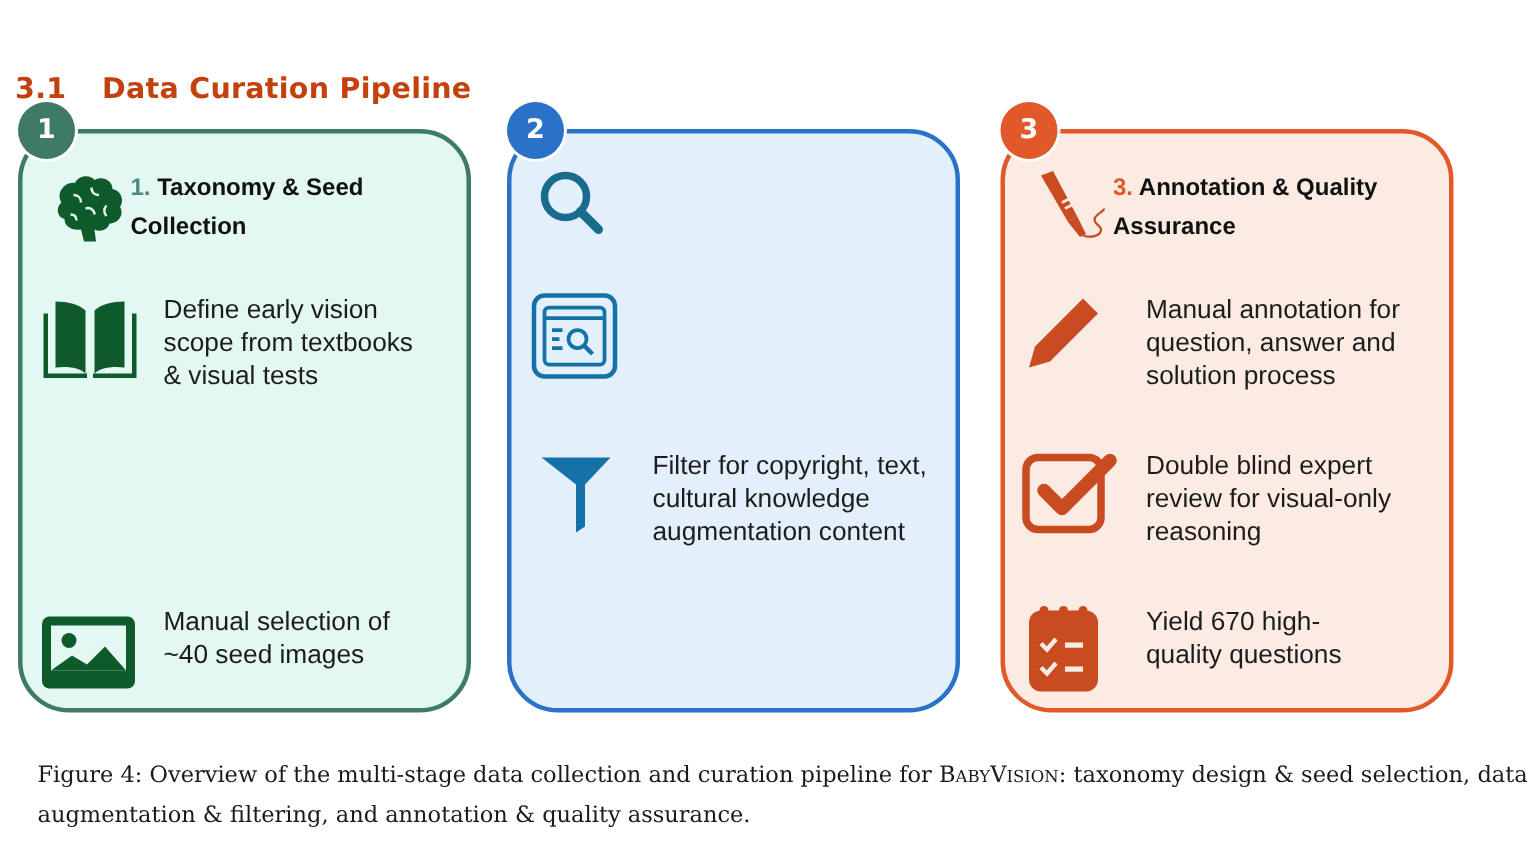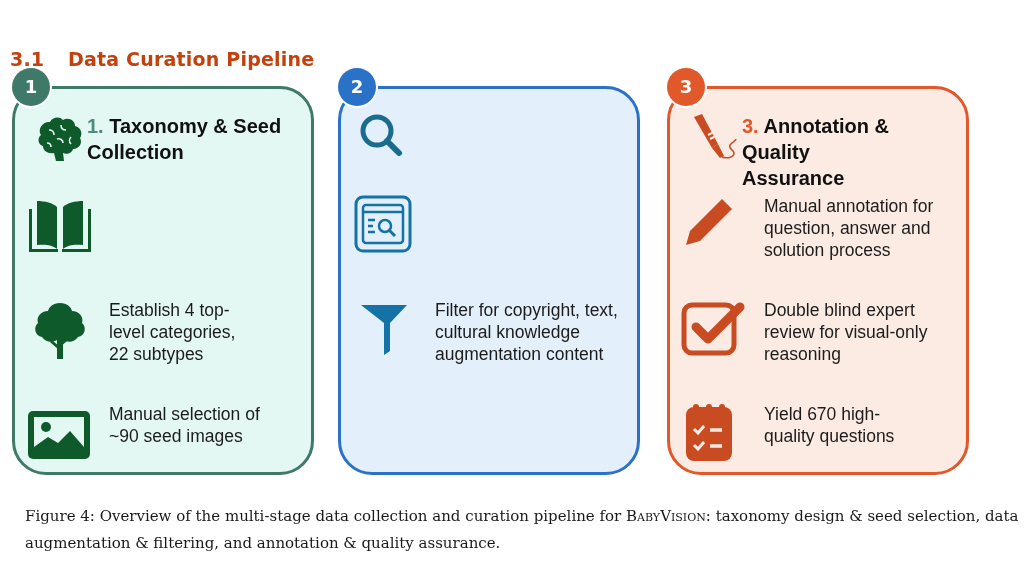--- a/index.html
+++ b/index.html
@@ -9,21 +9,21 @@
   .panel{position:absolute;top:86px;height:389px;width:302px;border:3px solid;border-radius:34px;box-sizing:border-box;}
   .p1{left:12px;border-color:#3f7a68;background:#e3f7f3;}
   .p2{left:338px;border-color:#2a72c8;background:#e3effa;}
   .p3{left:667px;border-color:#e1582a;background:#fcebe3;}
   .badge{position:absolute;top:-21px;left:-3px;width:38px;height:38px;border-radius:50%;color:#fff;font-family:"DejaVu Sans",sans-serif;font-weight:bold;font-size:18px;line-height:38px;text-align:center;box-shadow:0 0 0 2px #fff;}
   .p1 .badge{background:#3f7a68;}
   .p2 .badge{background:#2a72c8;}
   .p3 .badge{background:#e1582a;}
   .head{position:absolute;top:24px;left:10px;right:8px;height:56px;}
   .head .hicon{position:absolute;left:6px;top:0;width:58px;height:50px;}
-  .head .htitle{position:absolute;left:62px;top:0;font-family:"Liberation Sans",sans-serif;font-weight:bold;font-size:20px;line-height:26px;color:#111;}
+  .head .htitle{position:absolute;left:62px;top:0;font-family:"Liberation Sans",sans-serif;font-weight:bold;font-size:16px;line-height:26px;color:#111;}
   .p1 .hnum{color:#4a8c7e;}
   .p2 .hnum{color:#3c6aa5;}
   .p3 .hnum{color:#e1582a;}
   .item{position:absolute;left:10px;right:6px;height:70px;}
   .item .iicon{position:absolute;left:0;top:0;width:70px;height:62px;}
   .item .itext{position:absolute;left:84px;top:0;font-family:"Liberation Sans",sans-serif;font-size:17.5px;line-height:22px;color:#1c1c1c;white-space:pre-line;}
   .i1{top:106px;} .i2{top:210px;} .i3{top:314px;}
   .caption{position:absolute;left:25px;top:503px;width:1000px;font-family:"DejaVu Serif",serif;font-size:15px;line-height:27px;color:#1a1a1a;}
   .sc{font-variant:small-caps;}
 </style>
@@ -40,40 +40,33 @@
       <path d="M18 17c3 0 5 2 5 5M30 12c0 4 3 5 5 5M26 26c3-1 6 1 6 4M40 24c-2 2-2 5 0 7M16 30c3 0 4 2 4 4" stroke="#e3f7f3" stroke-width="1.6" fill="none"></path>
     </svg>
     <div class="htitle"><span class="hnum">1.</span> <span style="white-space:pre-line">Taxonomy &amp; Seed
 Collection</span></div>
   </div>
   <div class="item i1">
     <svg class="iicon" viewBox="0 0 70 62">
       <path fill="#0f5a2a" d="M8 6h4v44c8-1 16 0 20 4V12c-4-4-12-6-20-6zM62 6h-4v44c-8-1-16 0-20 4V12c4-4 12-6 20-6z"></path>
       <path fill="#0f5a2a" d="M4 14h3v40h26v3H4zM66 14h-3v40H37v3h29z"></path>
     </svg>
-  </div>
-  <div class="item i2">
-    <svg class="iicon" viewBox="0 0 70 62">
-      <path fill="#0f5a2a" d="M32 40h6v20h-6z"></path>
-      <path fill="#0f5a2a" d="M35 4c7 0 11 4 12 8 7 0 12 6 10 12 5 4 3 13-4 14-3 5-10 6-15 3h-6c-5 3-12 2-15-3-7-1-9-10-4-14-2-6 3-12 10-12 1-4 5-8 12-8z"></path>
-      <path d="M35 50l-9-8M35 46l8-7" stroke="#0f5a2a" stroke-width="3"></path>
-    </svg>
-    <div class="itext">Establish 4 top-
-level categories,
-22 subtypes</div>
+    <div class="itext">Define early vision
+scope from textbooks
+&amp; visual tests</div>
   </div>
   <div class="item i3">
     <svg class="iicon" viewBox="0 0 70 62">
       <rect x="3" y="8" width="62" height="48" rx="5" fill="#0f5a2a"></rect>
       <rect x="9" y="14" width="50" height="30" fill="#e3f7f3"></rect>
       <circle cx="21" cy="24" r="5" fill="#0f5a2a"></circle>
       <path d="M9 44l14-10 10 6 12-12 14 16z" fill="#0f5a2a"></path>
     </svg>
     <div class="itext">Manual selection of
-~90 seed images</div>
+~40 seed images</div>
   </div>
 </div>
 
 <div class="panel p2">
   <div class="badge">2</div>
   <div class="head">
     <svg class="hicon" viewBox="0 0 58 50">
       <circle cx="20" cy="18" r="14" fill="none" stroke="#1a6c8f" stroke-width="5"></circle>
       <path d="M30 28l12 12" stroke="#1a6c8f" stroke-width="6" stroke-linecap="round"></path>
     </svg>

